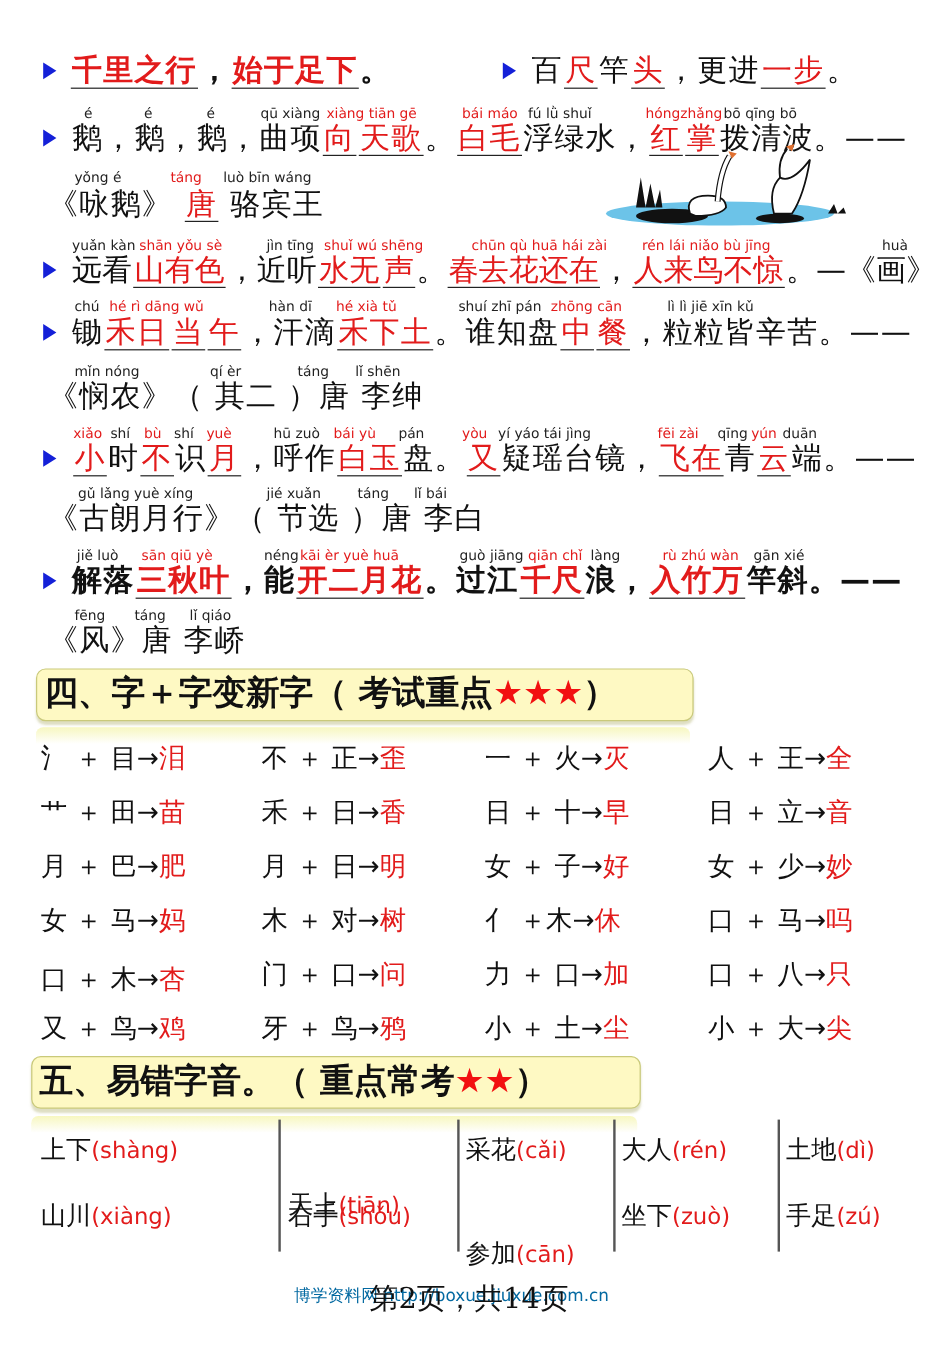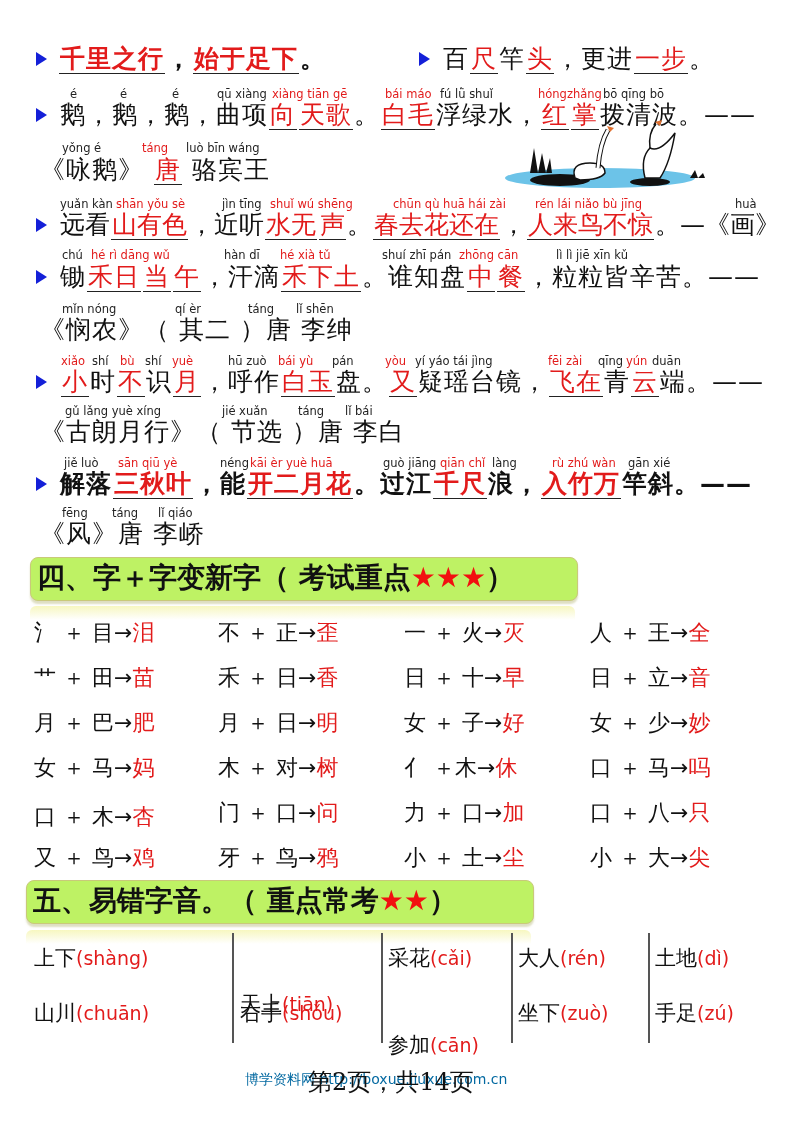--- a/index.html
+++ b/index.html
@@ -4,21 +4,21 @@
 <style>
   html, body { margin: 0; padding: 0; background: #ffffff; }
   body { width: 793px; height: 1122px; position: relative; overflow: hidden;
          font-family: "DejaVu Sans", sans-serif; color: #111; }
   .tri { position: absolute; width: 0; height: 0; border-top: 7px solid transparent;
          border-bottom: 7px solid transparent; border-left: 11px solid #1420d8; }
   .line { position: absolute; font-size: 25px; line-height: 30px; white-space: nowrap; letter-spacing: 1px; }
   .py { position: absolute; font-size: 11.5px; line-height: 13px; white-space: nowrap; color: #222; }
   .py .r, .r { color: #e21b1b; }
   .u { border-bottom: 1.5px solid #222; padding: 0 1px; margin: 0 1px; }
-  .header-bar { position: absolute; background: #bef264; border: 1.5px solid #c9c97a; border-radius: 8px;
+  .header-bar { position: absolute; background: #fef9c3; border: 1.5px solid #c9c97a; border-radius: 8px;
                 font-weight: bold; font-size: 28px; line-height: 40px; padding-left: 6px; color: #111;
                 box-shadow: 0 3px 2px rgba(160,160,80,0.35); }
   .header-bar .stars { color: #f21010; }
   .fade { position: absolute; height: 14px; background: linear-gradient(#f7f7c0, #ffffff); border-radius: 6px 6px 0 0; }
   .combo { position: absolute; font-size: 22px; line-height: 26px; white-space: nowrap; }
   .combo .res { color: #e21b1b; }
   .pron { position: absolute; font-size: 21px; line-height: 26px; white-space: nowrap; }
   .pron .pin { color: #e21b1b; font-size: 19px; }
   .vline { position: absolute; width: 1.5px; background: #555; }
   .footer-wm { position: absolute; font-size: 14px; color: #0369a1; white-space: nowrap; text-align: right; }
@@ -183,21 +183,21 @@
 <div class="vline" style="left:232px;top:933px;height:110px;"></div>
 <div class="vline" style="left:381px;top:933px;height:110px;"></div>
 <div class="vline" style="left:511px;top:933px;height:110px;"></div>
 <div class="vline" style="left:648px;top:933px;height:110px;"></div>
 <div id="s5grid">
     <div class="pron" style="left: 34px; top: 945px;"><span>上下</span><span class="pin">(shàng)</span></div>
     <div class="pron" style="left: 240px; top: 991px;"><span>天上</span><span class="pin">(tiān)</span></div>
     <div class="pron" style="left: 388px; top: 945px;"><span>采花</span><span class="pin">(cǎi)</span></div>
     <div class="pron" style="left: 518px; top: 945px;"><span>大人</span><span class="pin">(rén)</span></div>
     <div class="pron" style="left: 655px; top: 945px;"><span>土地</span><span class="pin">(dì)</span></div>
-    <div class="pron" style="left: 34px; top: 1000px;"><span>山川</span><span class="pin">(chuān)</span></div>
+    <div class="pron" style="left: 34px; top: 1000px;"><span>山川</span><span class="pin">(xiàng)</span></div>
     <div class="pron" style="left: 240px; top: 1000px;"><span>右手</span><span class="pin">(shǒu)</span></div>
     <div class="pron" style="left: 388px; top: 1032px;"><span>参加</span><span class="pin">(cān)</span></div>
     <div class="pron" style="left: 518px; top: 1000px;"><span>坐下</span><span class="pin">(zuò)</span></div>
     <div class="pron" style="left: 655px; top: 1000px;"><span>手足</span><span class="pin">(zú)</span></div>
   </div>
 
 <div class="footer-wm" style="left:245px;top:1071px;">博学资料网 http://boxue.jiuxue.com.cn</div>
 <div class="footer-pg" style="left:308px;top:1066px;">第2页，共14页</div>
 
 </body></html>

